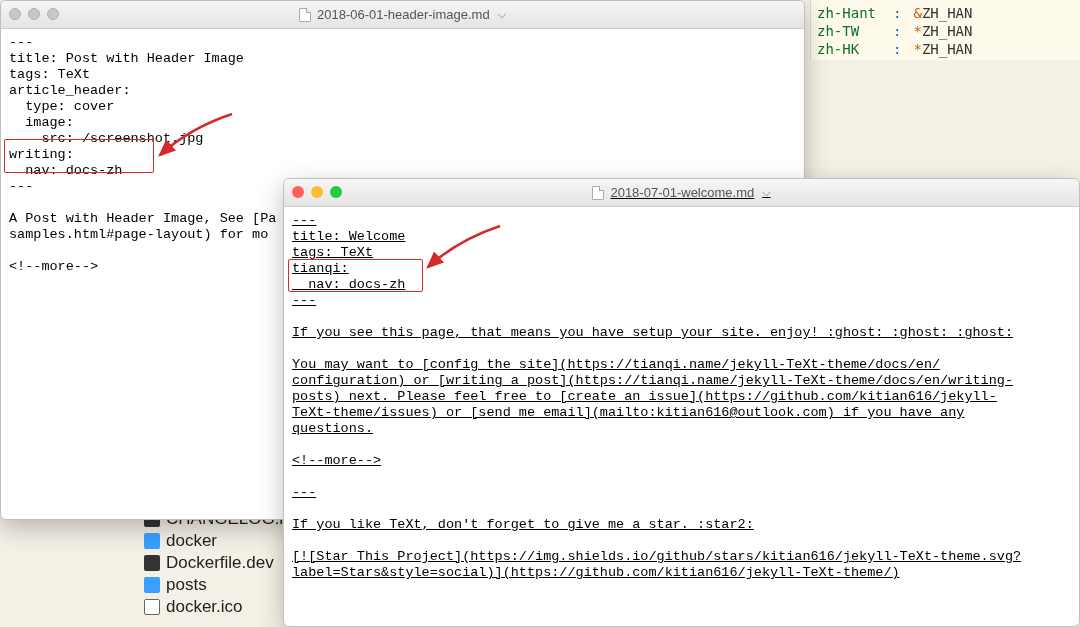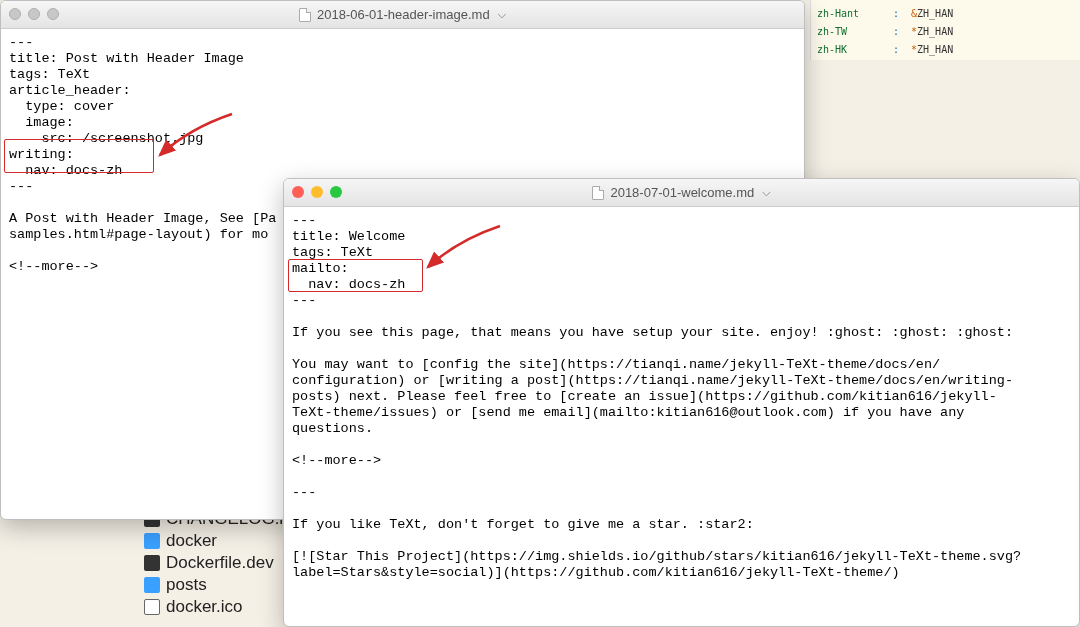--- a/index.html
+++ b/index.html
@@ -57,21 +57,21 @@
     }
     .file-row { display:flex; align-items:center; gap:6px; height:22px; }
     .fi { width:16px; height:16px; border-radius:2px; display:inline-block; }
     .fi.dark { background:#333; }
     .fi.folder { background:#3aa0ff; border-radius:2px; }
     .fi.bw { background:#fff; border:1px solid #666; }
     
     .yaml-bg {
       position:absolute; right:0; top:0; width:270px; height:60px;
       background:#fdfaec;
-      font-family:Menlo, monospace; font-size:10px;
+      font-family:Menlo, monospace; font-size:14px;
       padding:4px 6px; border-left:1px solid #ddd; color:#333;
       overflow:hidden;
     }
     .yaml-row { display:flex; gap:12px; align-items:center; height:18px;}
     .yaml-row .key { color:#116e2f; min-width:64px; }
     .yaml-row .amp { color:#c95c00; }
     .yaml-row .ast { color:#c95c00; }
     .yaml-row .sym { color:#0b6db3; }
     
     .hl {
@@ -164,37 +164,37 @@
 
   <svg class="arrow" style="left:150px; top:110px;" width="90" height="55">
     <defs>
         <marker id="ah1" markerWidth="8" markerHeight="8" refX="6" refY="3" orient="auto">
           <path d="M0,0 L7,3 L0,6 Z" fill="#d42a2a"></path>
         </marker>
       </defs>
     <path d="M82,4 Q40,18 10,45" stroke="#d42a2a" stroke-width="2.5" fill="none" marker-end="url(#ah1)"></path>
   </svg>
 
-  <div class="win active" style="left:283px; top:178px; width:797px; height:449px;">
+  <div class="win active" style="left:283px; top:178px; width:797px; height:449px;text-decoration:underline;">
     <div class="titlebar">
       <div class="trafficlights">
         <span class="tl close"></span>
         <span class="tl min"></span>
         <span class="tl max"></span>
       </div>
       <div class="title-center">
         <span class="doc-icon"></span>
         <span>2018-07-01-welcome.md</span>
         <span class="dd">⌵</span>
       </div>
     </div>
     <div class="editor-body"><span>---
 title: Welcome
 tags: TeXt</span>
-<span>mailto:
+<span>tianqi:
   nav: docs-zh</span>
 <span>---
 
 If you see this page, that means you have setup your site. enjoy! :ghost: :ghost: :ghost:
 
 You may want to [config the site](https://tianqi.name/jekyll-TeXt-theme/docs/en/
 configuration) or [writing a post](https://tianqi.name/jekyll-TeXt-theme/docs/en/writing-
 posts) next. Please feel free to [create an issue](https://github.com/kitian616/jekyll-
 TeXt-theme/issues) or [send me email](mailto:kitian616@outlook.com) if you have any
 questions.

